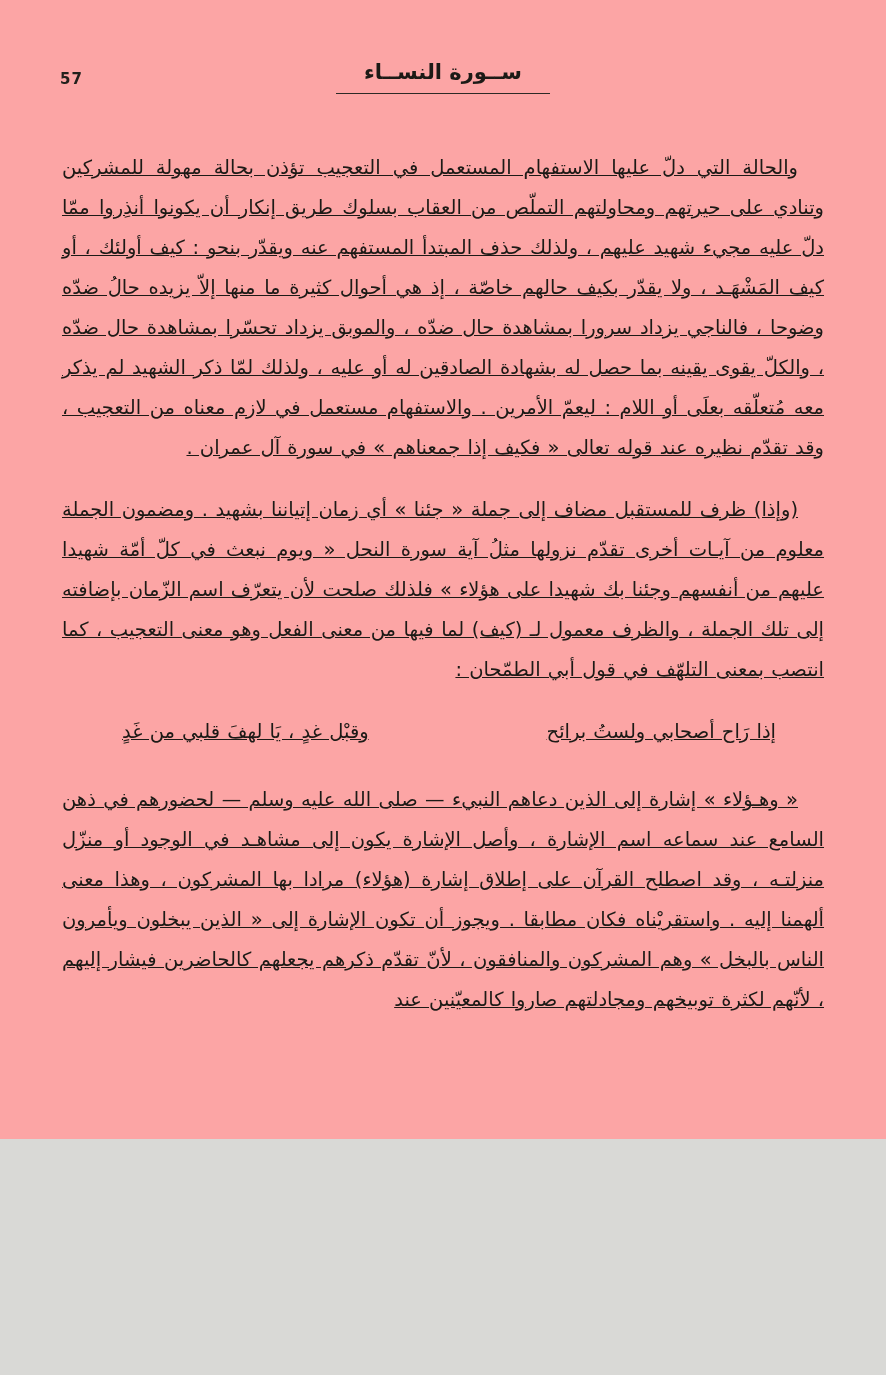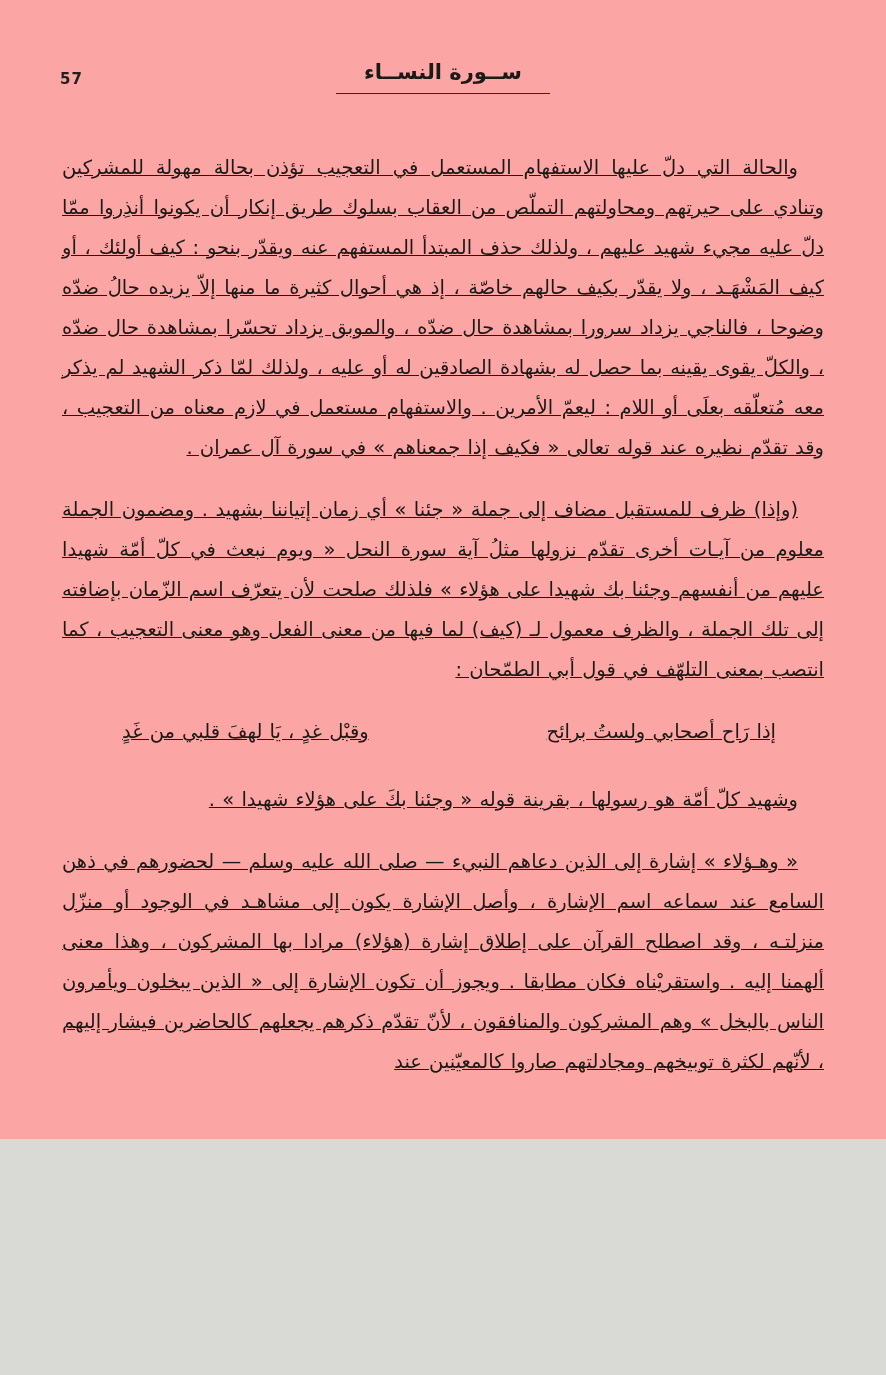--- a/index.html
+++ b/index.html
@@ -90,19 +90,18 @@
     <p class="para">والحالة التي دلّ عليها الاستفهام المستعمل في التعجيب تؤذن بحالة مهولة للمشركين وتنادي على حيرتهم ومحاولتهم التملّص من العقاب بسلوك طريق إنكار أن يكونوا أنذِروا ممّا دلّ عليه مجيء شهيد عليهم ، ولذلك حذف المبتدأ المستفهم عنه ويقدّر بنحو : كيف أولئك ، أو كيف المَشْهَـد ، ولا يقدّر بكيف حالهم خاصّة ، إذ هي أحوال كثيرة ما منها إلاّ يزيده حالُ ضدّه وضوحا ، فالناجي يزداد سرورا بمشاهدة حال ضدّه ، والموبق يزداد تحسّرا بمشاهدة حال ضدّه ، والكلّ يقوى يقينه بما حصل له بشهادة الصادقين له أو عليه ، ولذلك لمّا ذكر الشهيد لم يذكر معه مُتعلّقه بعلَى أو اللام : ليعمّ الأمرين . والاستفهام مستعمل في لازم معناه من التعجيب ، وقد تقدّم نظيره عند قوله تعالى « فكيف إذا جمعناهم » في سورة آل عمران .</p>
 
     <p class="para">(وإذا) ظرف للمستقبل مضاف إلى جملة « جئنا » أي زمان إتياننا بشهيد . ومضمون الجملة معلوم من آيـات أخرى تقدّم نزولها مثلُ آية سورة النحل « ويوم نبعث في كلّ أمّة شهيدا عليهم من أنفسهم وجئنا بك شهيدا على هؤلاء » فلذلك صلحت لأن يتعرّف اسم الزّمان بإضافته إلى تلك الجملة ، والظرف معمول لـ (كيف) لما فيها من معنى الفعل وهو معنى التعجيب ، كما انتصب بمعنى التلهّف في قول أبي الطمّحان :</p>
 
     <div class="verse">
       <span>إذا رَاح أصحابي ولستُ برائح</span>
       <span>وقبْل غدٍ ، يَا لهفَ قلبي من غَدٍ</span>
     </div>
 
 
-    <p class="para">وشهيد كلّ أمّة هو رسولها ، بقرينة قوله « وجئنا بكَ على هؤلاء شهيدا » .</p>
 
     <p class="para">« وهـؤلاء » إشارة إلى الذين دعاهم النبيء — صلى الله عليه وسلم — لحضورهم في ذهن السامع عند سماعه اسم الإشارة ، وأصل الإشارة يكون إلى مشاهـد في الوجود أو منزّل منزلتـه ، وقد اصطلح القرآن على إطلاق إشارة (هؤلاء) مرادا بها المشركون ، وهذا معنى ألهمنا إليه . واستقريْناه فكان مطابقا . ويجوز أن تكون الإشارة إلى « الذين يبخلون ويأمرون الناس بالبخل » وهم المشركون والمنافقون ، لأنّ تقدّم ذكرهم يجعلهم كالحاضرين فيشار إليهم ، لأنّهم لكثرة توبيخهم ومجادلتهم صاروا كالمعيّنين عند</p>
 
   </main>
 
 </div>
 
 </body></html>

